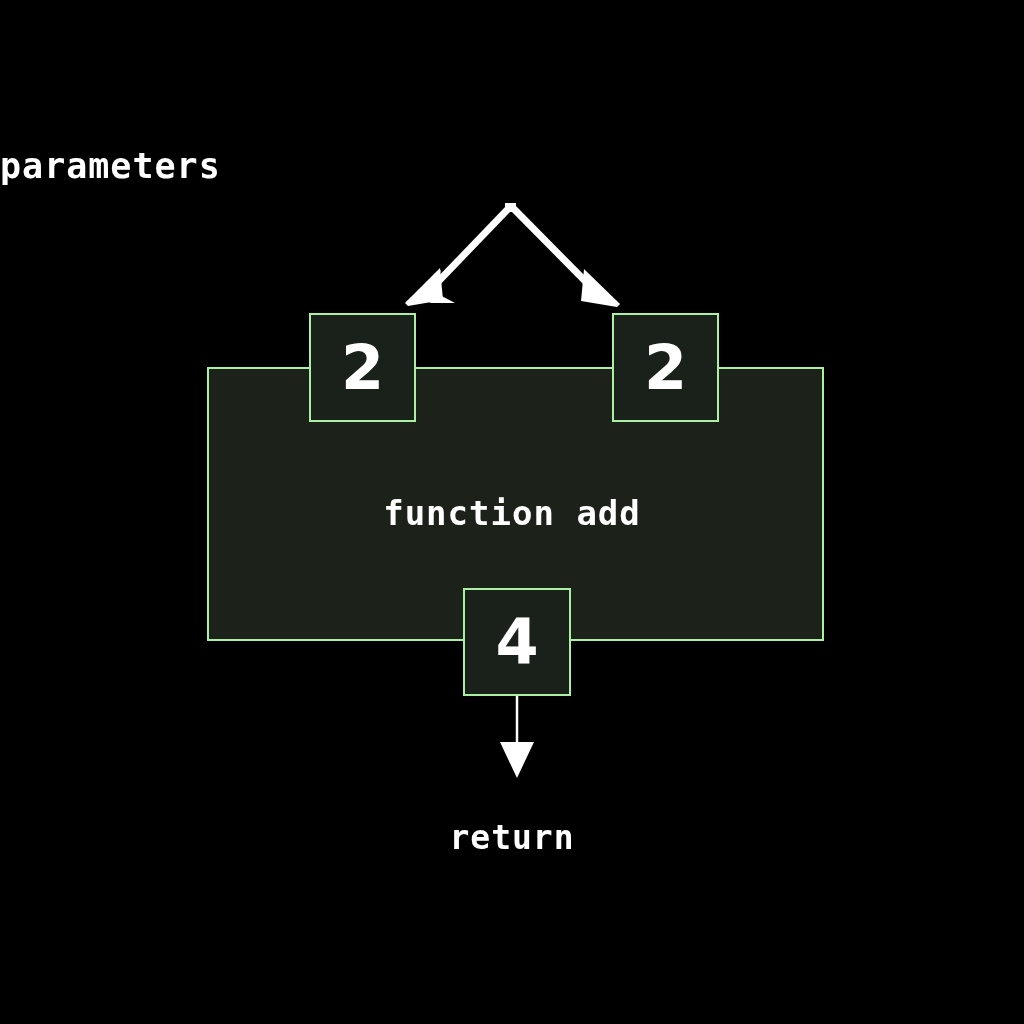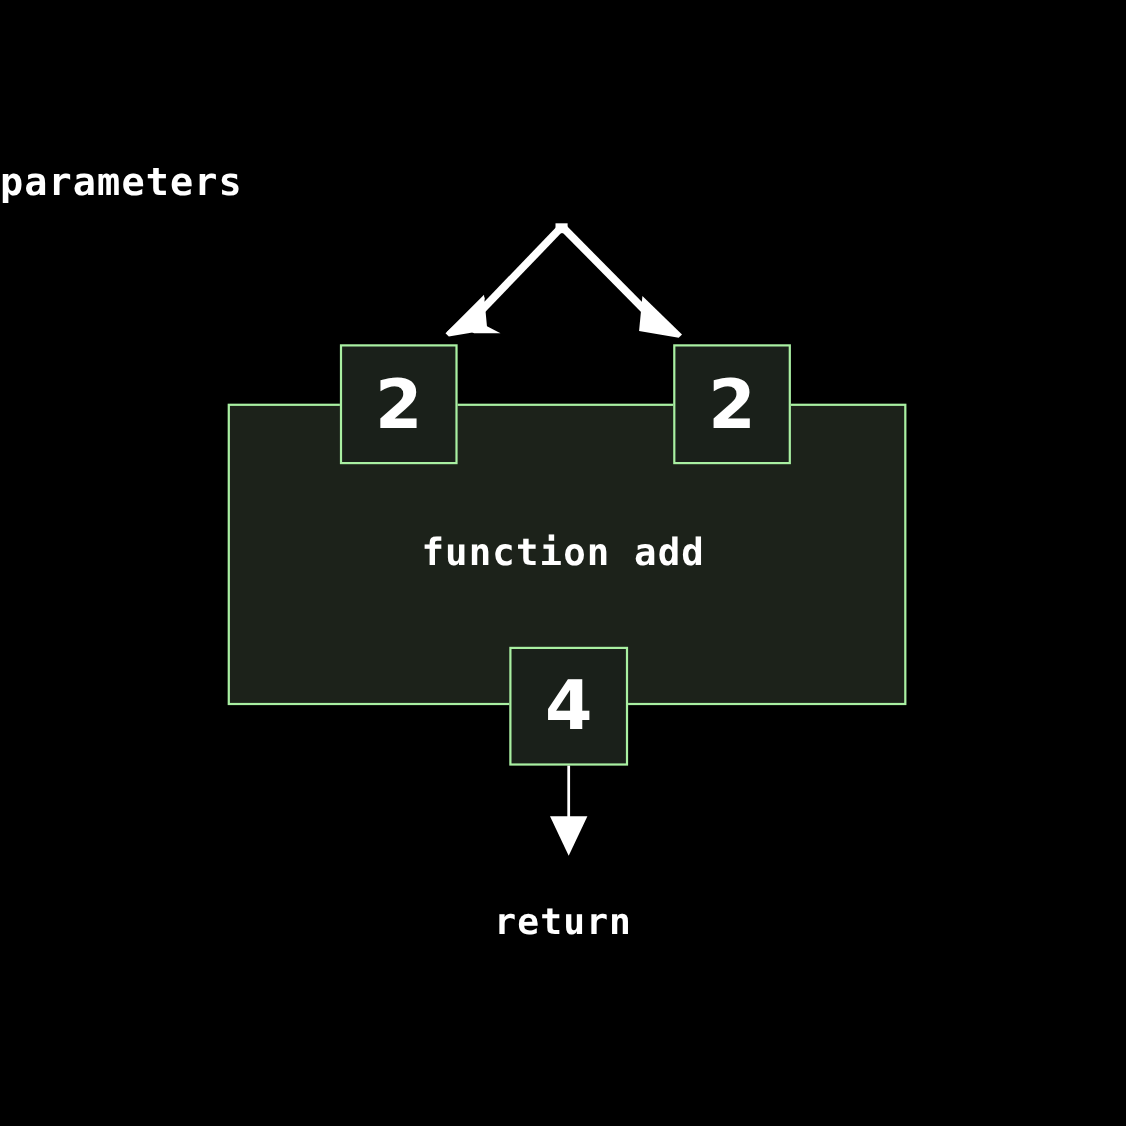--- a/index.html
+++ b/index.html
@@ -70,21 +70,21 @@
   .label-parameters {
     left: 0;
     top: 146px;
     width: 1024px;
     text-align: left;
     font-size: 35px;
     letter-spacing: 1px;
   }
   .label-function {
     left: 0;
-    top: 483px;
+    top: 493px;
     width: 1024px;
     text-align: center;
     font-size: 34px;
     letter-spacing: 1px;
     z-index: 6;
   }
   .label-return {
     left: 0;
     top: 787px;
     width: 1024px;

